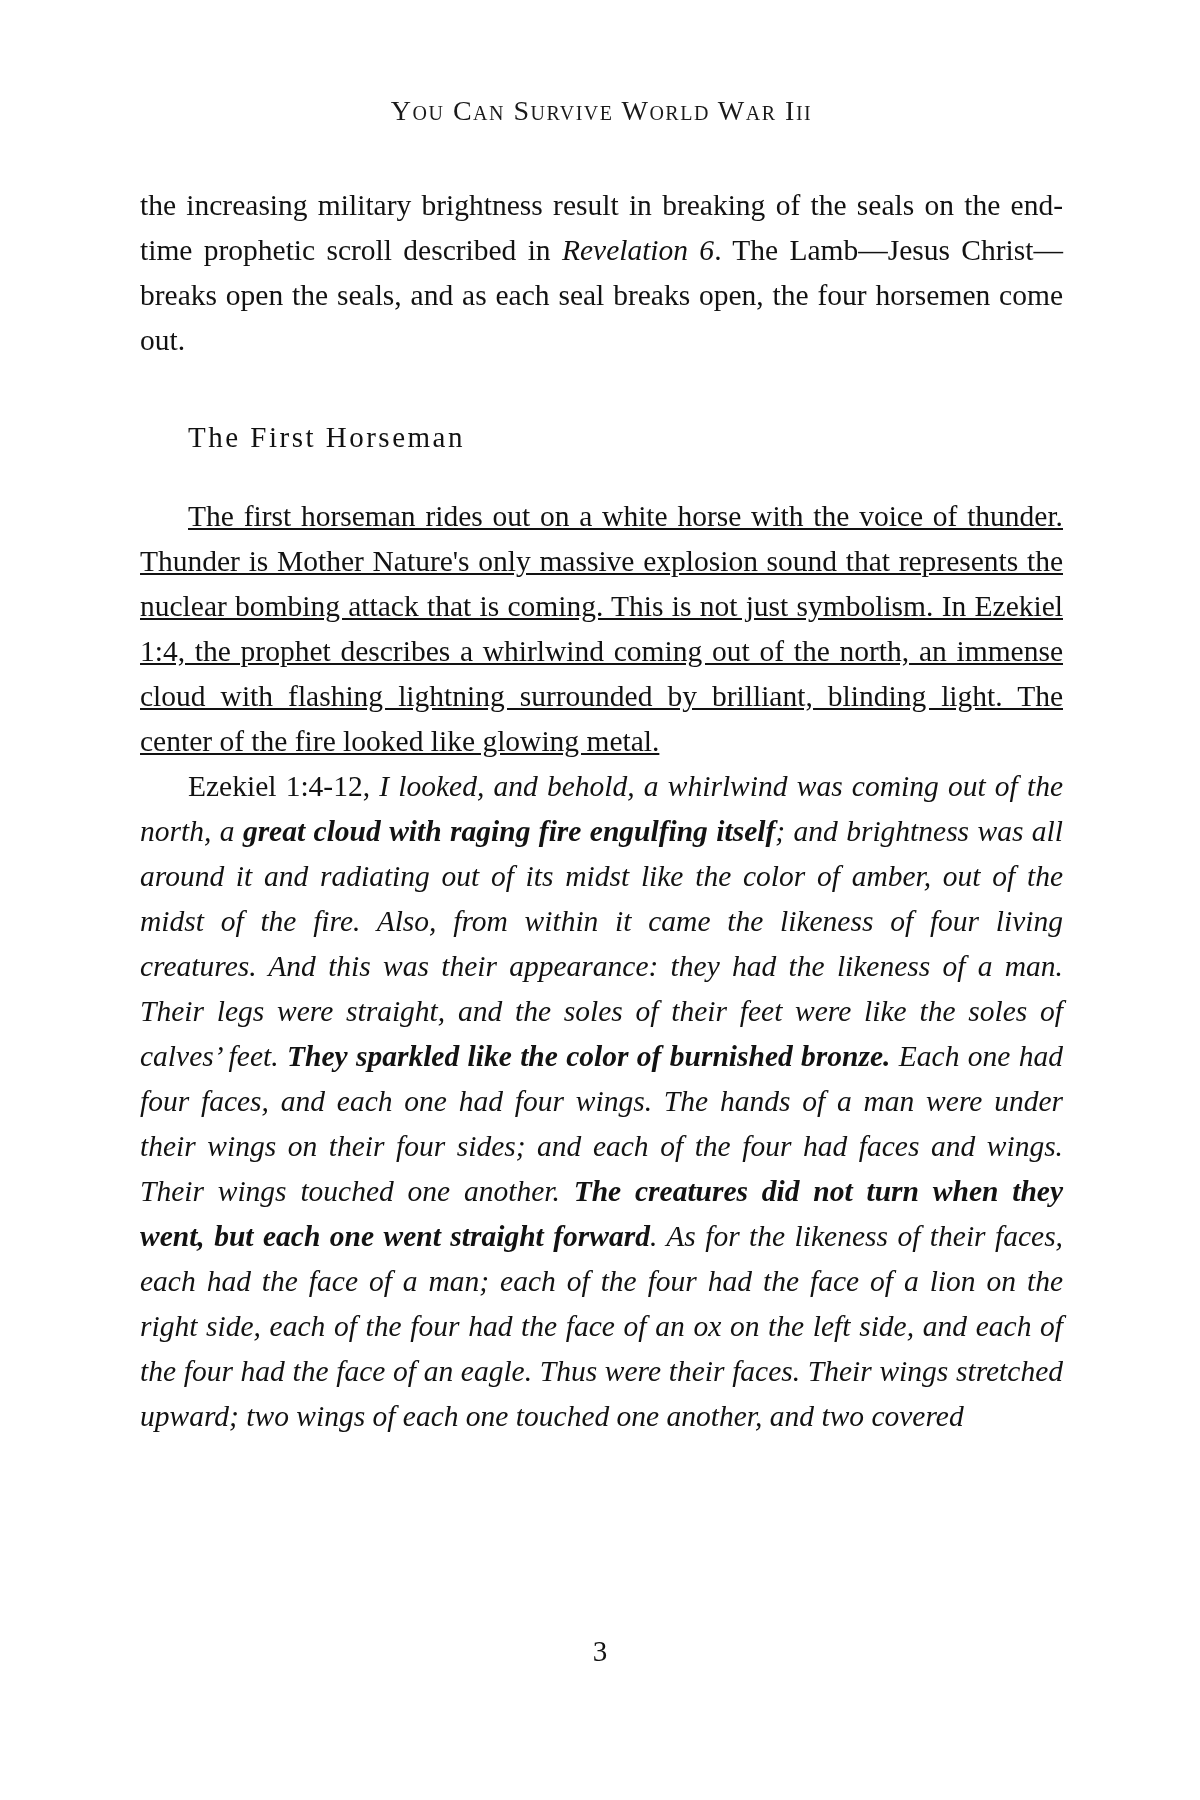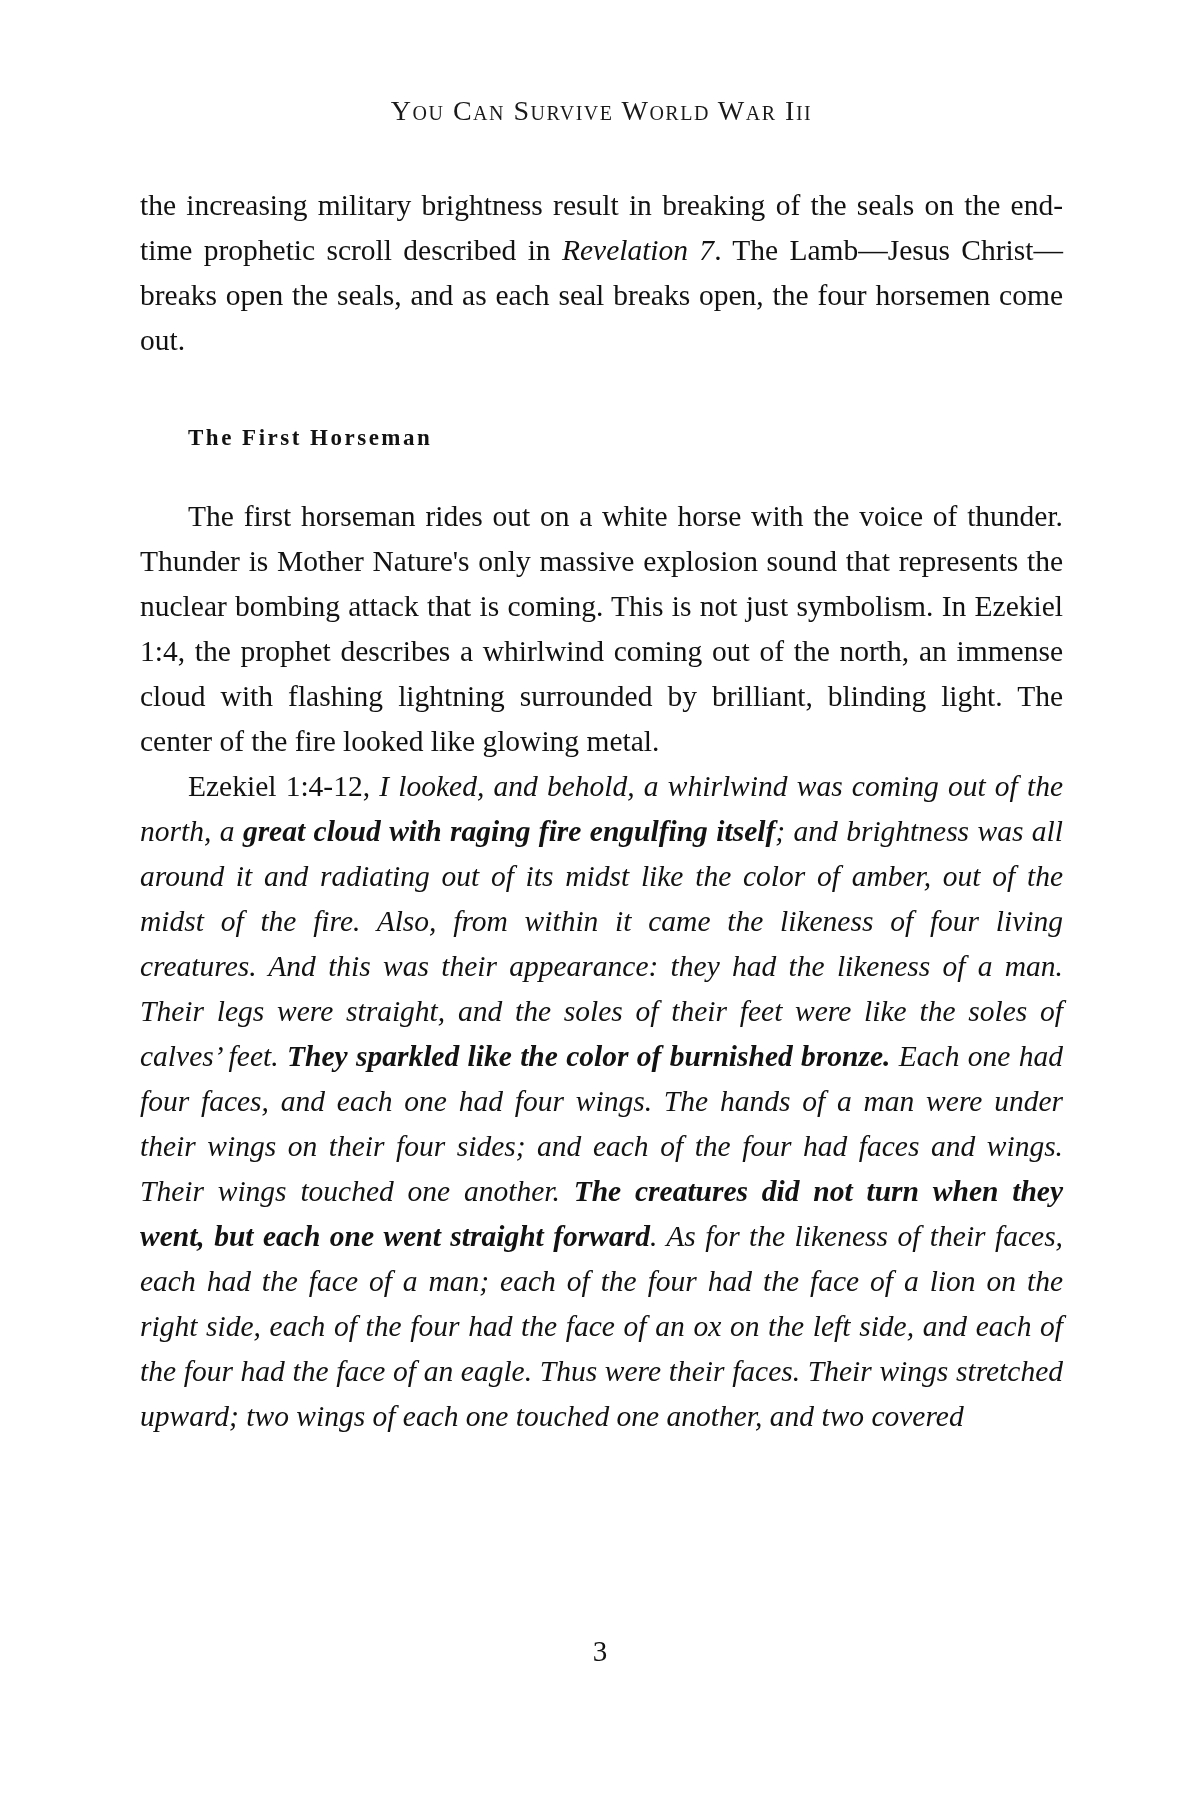--- a/index.html
+++ b/index.html
@@ -30,24 +30,25 @@
     margin-top: 56px;
     font-size: 29.5px;
     line-height: 45px;
     text-align: justify;
   }
   p.para {
     text-align: justify;
   }
   p.indent {
     text-indent: 48px;
+    text-decoration: underline;
   }
   .section-heading {
-    font-size: 23px;
-    font-weight: bold;
+    font-size: 29px;
+    font-weight: normal;
     letter-spacing: 2.5px;
     padding-left: 48px;
     margin-top: 52px;
     margin-bottom: 34px;
     line-height: 45px;
   }
   .quote {
     font-style: italic;
     text-indent: 48px;
   }
@@ -65,21 +66,21 @@
   }
 </style>
 </head>
 <body>
 
 <div class="page">
   <div class="text-block">
     <div class="running-header">You Can Survive World War Iii</div>
 
     <div class="body-copy">
-      <p class="para"><span class="seg-roman">the increasing military brightness result in breaking of the seals on the end-time prophetic scroll described in </span><span class="seg-italic">Revelation 7</span><span class="seg-roman">. The Lamb—Jesus Christ—breaks open the seals, and as each seal breaks open, the four horsemen come out.</span></p>
+      <p class="para"><span class="seg-roman">the increasing military brightness result in breaking of the seals on the end-time prophetic scroll described in </span><span class="seg-italic">Revelation 6</span><span class="seg-roman">. The Lamb—Jesus Christ—breaks open the seals, and as each seal breaks open, the four horsemen come out.</span></p>
 
       <h2 class="section-heading">The First Horseman</h2>
 
       <p class="para indent"><span class="seg-roman">The first horseman rides out on a white horse with the voice of thunder. Thunder is Mother Nature's only massive explosion sound that represents the nuclear bombing attack that is coming. This is not just symbolism. In Ezekiel 1:4, the prophet describes a whirlwind coming out of the north, an immense cloud with flashing lightning surrounded by brilliant, blinding light. The center of the fire looked like glowing metal.</span></p>
 
 
       <p class="para quote"><span class="seg-roman">Ezekiel 1:4-12, </span><span class="seg-italic">I looked, and behold, a whirlwind was coming out of the north, a </span><span class="seg-bold-italic">great cloud with raging fire engulfing itself</span><span class="seg-italic">; and brightness was all around it and radiating out of its midst like the color of amber, out of the midst of the fire.  Also, from within it came the likeness of four living creatures. And this was their appearance: they had the likeness of a man. Their legs were straight, and the soles of their feet were like the soles of calves’ feet. </span><span class="seg-bold-italic">They sparkled like the color of burnished bronze.</span><span class="seg-italic">  Each one had four faces, and each one had four wings. The hands of a man were under their wings on their four sides; and each of the four had faces and wings. Their wings touched one another. </span><span class="seg-bold-italic">The creatures did not turn when they went, but each one went straight forward</span><span class="seg-italic">. As for the likeness of their faces, each had the face of a man; each of the four had the face of a lion on the right side, each of the four had the face of an ox on the left side, and each of the four had the face of an eagle. Thus were their faces. Their wings stretched upward; two wings of each one touched one another, and two covered</span></p>
     </div>
   </div>
 

